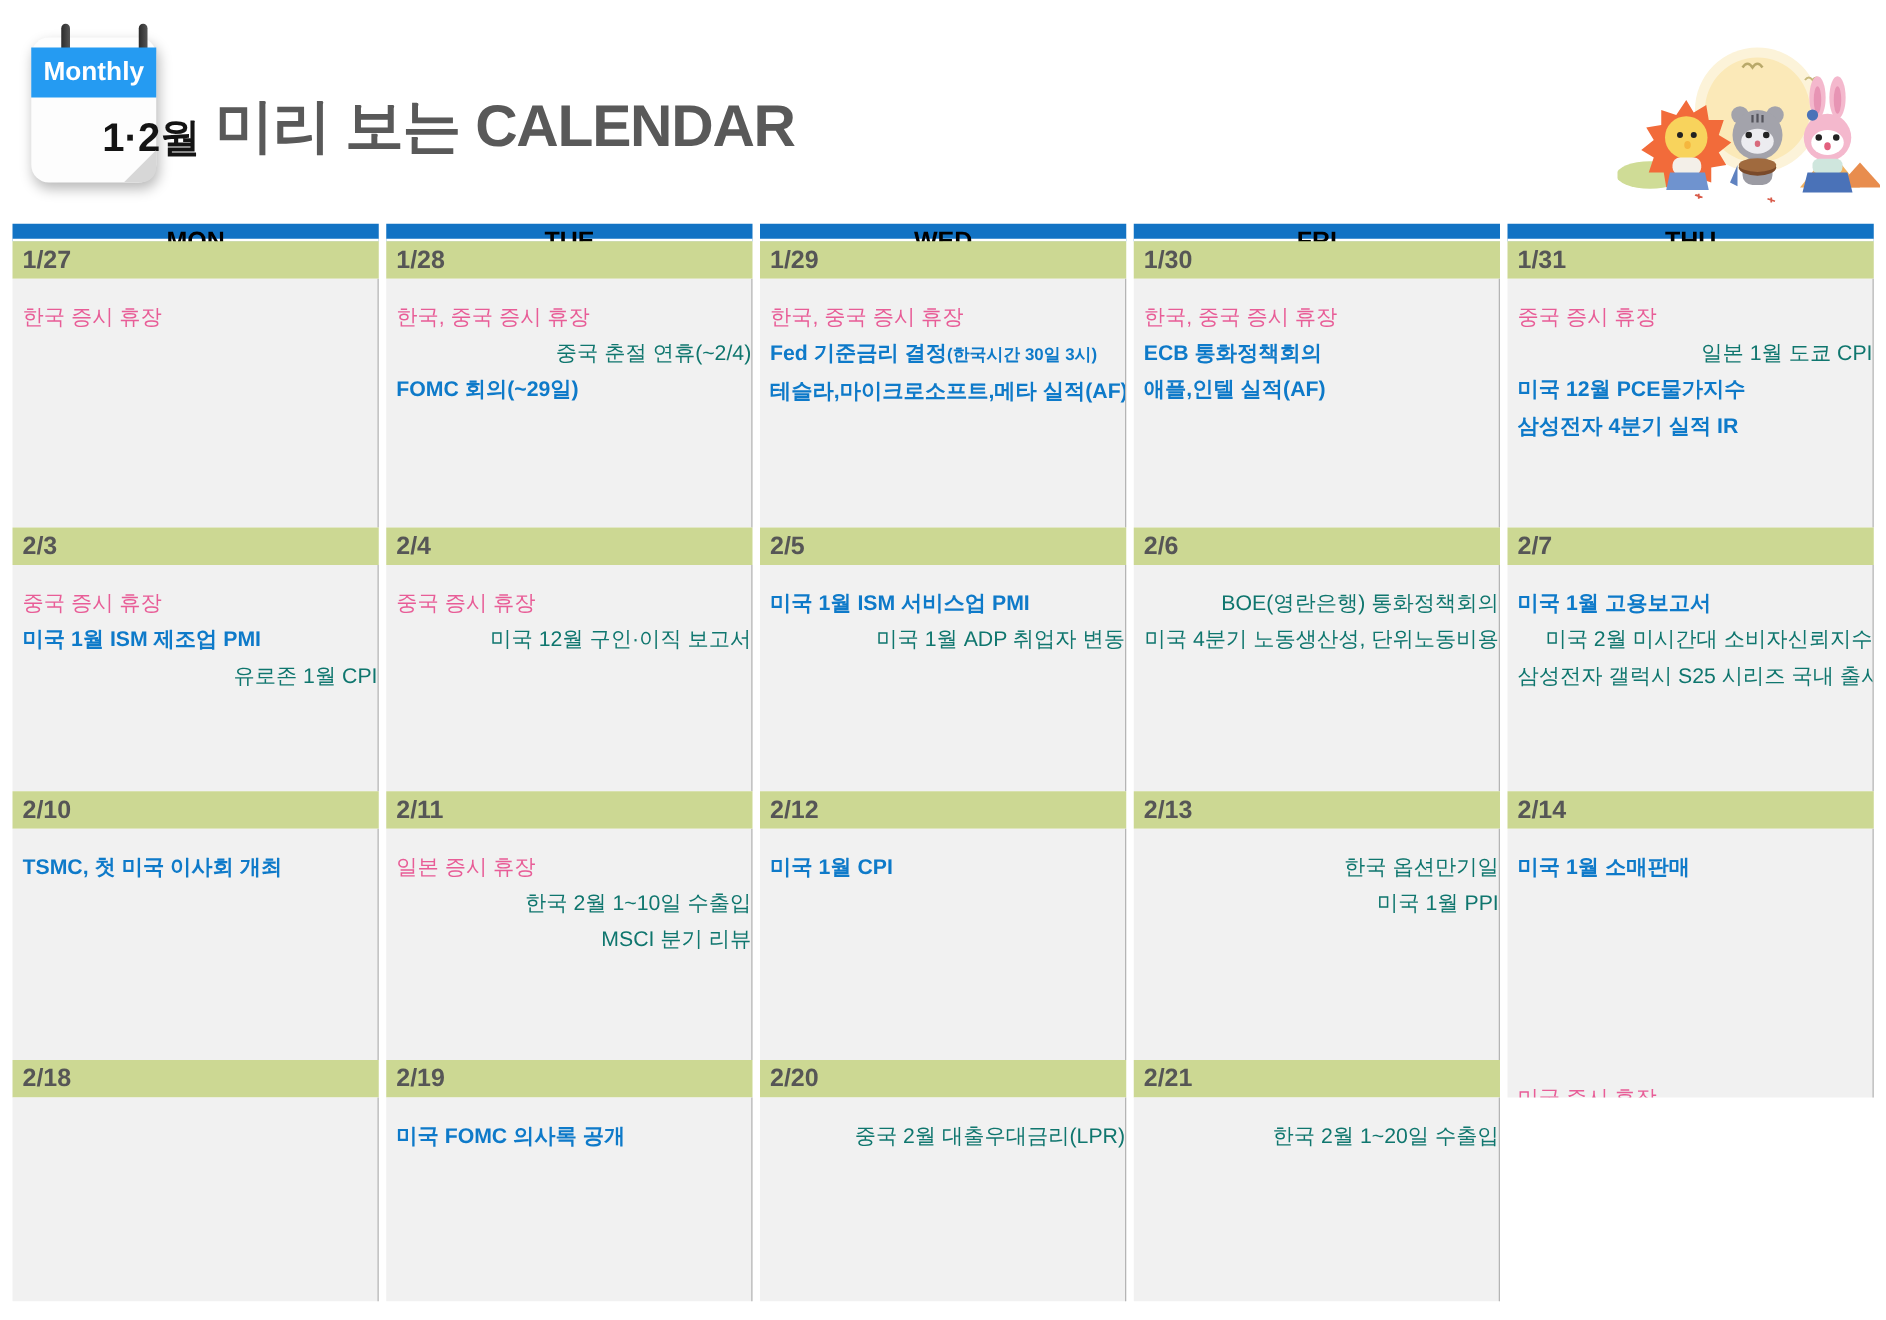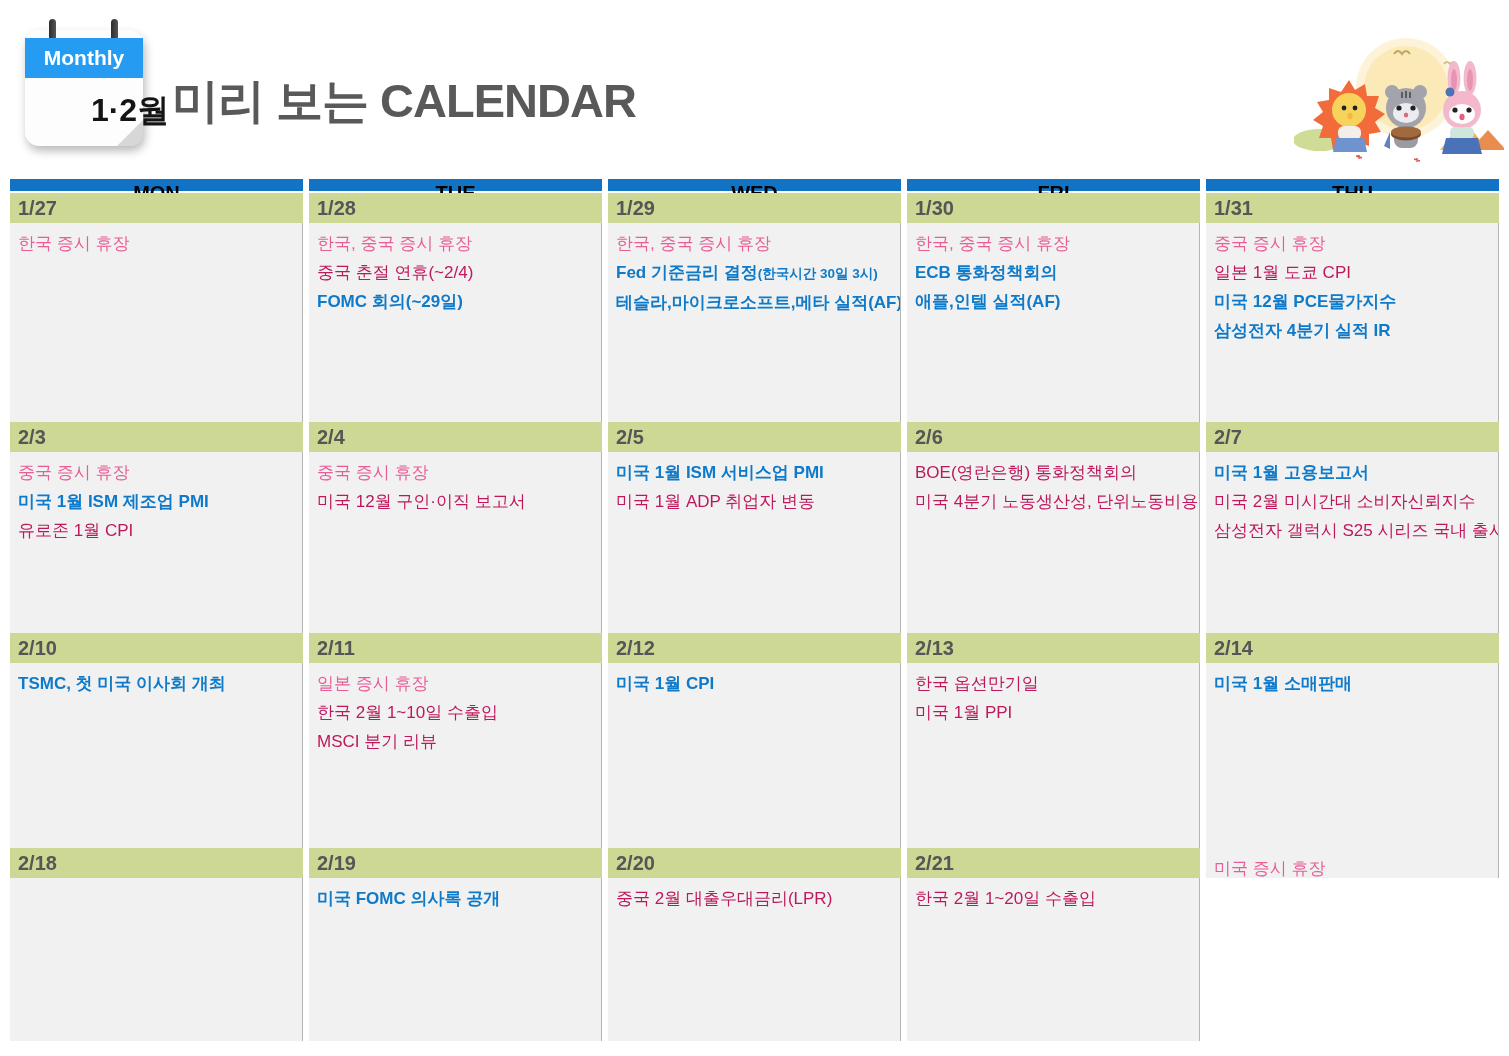--- a/index.html
+++ b/index.html
@@ -1,20 +1,20 @@
 <!DOCTYPE html>
 <html><head>
 <meta charset="utf-8">
 <style>
   html,body{margin:0;padding:0;background:#fff;}
   .page{position:relative;width:1509px;height:1056px;background:#fff;overflow:hidden;
         font-family:"Liberation Sans","DejaVu Sans",sans-serif;}
 
   
-  .cal-icon{position:absolute;left:25px;top:30px;width:118px;height:116px;
+  .cal-icon{position:absolute;left:25px;top:30px;width:100px;height:116px;
             background:#fdfdfd;border-radius:14px;box-shadow:2px 5px 10px rgba(0,0,0,.28);}
   .cal-icon .peg{position:absolute;top:-11px;width:7px;height:26px;border-radius:4px;
                  background:linear-gradient(90deg,#2c2c2c,#555);}
   .cal-icon .peg.p1{left:24px;} .cal-icon .peg.p2{left:86px;}
   .cal-icon .band{position:absolute;left:0;top:8px;width:100%;height:40px;background:#259bf2;
                   color:#fff;font-weight:700;font-size:21px;text-align:center;line-height:40px;}
   .cal-icon .period{position:absolute;left:0;top:52px;width:100%;text-align:center;
                     font-weight:700;font-size:32px;color:#141414;line-height:56px;padding-left:46px;}
   .cal-icon .curl{position:absolute;right:0;bottom:0;width:0;height:0;
                   border-left:26px solid transparent;border-bottom:26px solid #d7d7d7;
@@ -25,25 +25,25 @@
 
   
   .calendar{position:absolute;left:10px;top:163px;width:1489px;display:grid;
             grid-template-columns:repeat(5,1fr);column-gap:6px;
             grid-template-rows:30px 30px 199px 30px 181px 30px 185px 30px 163px;}
   .day-header{background:#1273c4;color:#000000;font-weight:700;font-size:20px;text-align:center;
               line-height:28px;border-bottom:2px solid #fff;box-sizing:border-box;margin-top:16px;}
   .date-cell{background:#ccd893;color:#565656;font-weight:700;font-size:20px;
              line-height:30px;padding-left:8px;box-sizing:border-box;}
   .event-cell{background:#f1f1f1;border-right:1px solid #b5b5b5;box-sizing:border-box;
-              padding:6px 0 0 8px;overflow:hidden;}
+              padding:16px 0 0 8px;overflow:hidden;}
   .event{font-size:17px;line-height:29px;white-space:nowrap;overflow:hidden;}
   .event.holiday{color:#e85d97;}
   .event.highlight{color:#0e7ac9;font-weight:700;}
-  .event.normal{color:#be185d;}
+  .event.normal{color:#0f766e;text-align:right;}
   .event-small{font-size:13.5px;}
 </style>
 </head>
 <body>
 
 <div class="page">
 
   <div class="cal-icon">
     <div class="peg p1"></div>
     <div class="peg p2"></div>

